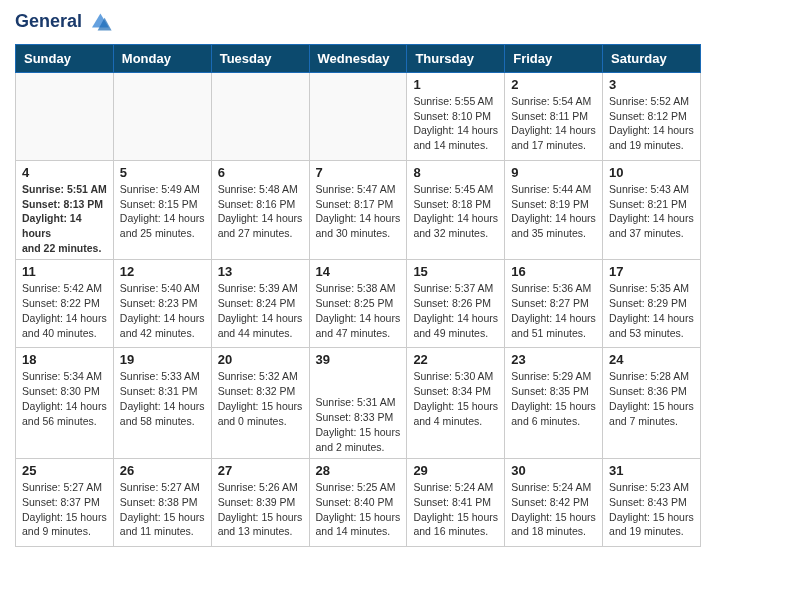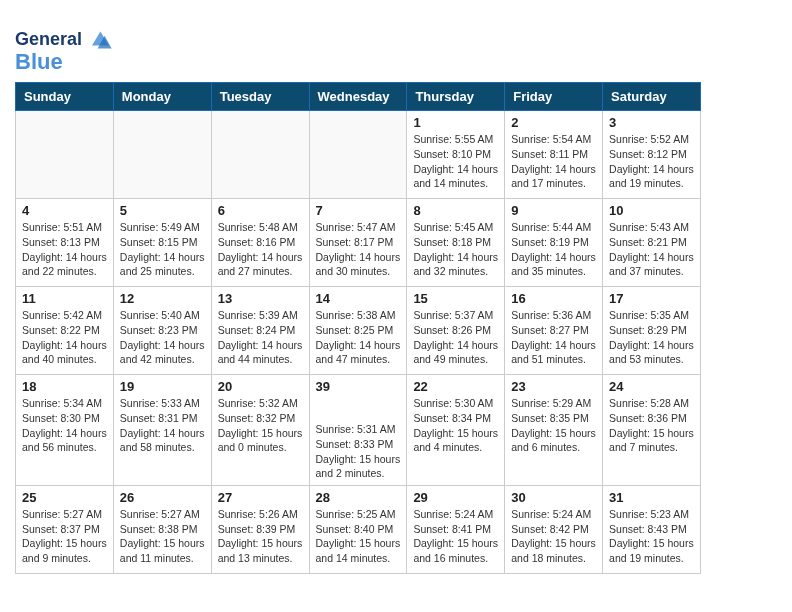--- a/index.html
+++ b/index.html
@@ -4,21 +4,21 @@
   <style>
     * { box-sizing: border-box; margin: 0; padding: 0; }
     body {
       font-family: Arial, sans-serif;
       background: #fff;
       width: 792px;
       min-height: 612px;
     }
     .page {
       width: 716px;
-      padding: 26px 15px 15px 15px;
+      padding: 8px 15px 15px 15px;
     }
     .header {
       display: flex;
       justify-content: space-between;
       align-items: flex-start;
       margin-bottom: 8px;
     }
     .logo {
       display: flex;
       align-items: center;
@@ -96,23 +96,20 @@
 <div class="page">
   <div class="header">
     <div class="logo">
       <div>
         <div style="display:flex;align-items:center;">
           <span class="logo-text">General</span>
           <svg class="logo-icon" viewBox="0 0 40 40" xmlns="http://www.w3.org/2000/svg">
             <polygon points="10,28 22,8 34,28" fill="#4a90d9" opacity="0.85"></polygon>
             <polygon points="18,32 28,14 38,32" fill="#1a6ab5" opacity="0.7"></polygon>
           </svg>
-        </div>
-        <div style="display:flex;align-items:center;margin-top:-4px;">
-          <span class="logo-text" style="color:#4a90d9;font-size:22px;">Blue</span>
         </div>
       </div>
     </div>
     <div class="title-block">
       <div class="main-title"></div>
       <div class="subtitle"></div>
     </div>
   </div>
 
   <table class="calendar">
@@ -151,21 +148,21 @@
             <span class="day-num">3</span>
             <div class="day-info" style="white-space: pre-line;">Sunrise: 5:52 AM
 Sunset: 8:12 PM
 Daylight: 14 hours
 and 19 minutes.</div>
           </td>
         </tr>
         <tr class="week-row">
           <td>
             <span class="day-num">4</span>
-            <div class="day-info" style="white-space: pre-line;">Sunrise: 5:51 AM
+            <div class="day-info" style="white-space: pre-line; font-weight: bold;">Sunrise: 5:51 AM
 Sunset: 8:13 PM
 Daylight: 14 hours
 and 22 minutes.</div>
           </td>
           <td>
             <span class="day-num">5</span>
             <div class="day-info" style="white-space: pre-line;">Sunrise: 5:49 AM
 Sunset: 8:15 PM
 Daylight: 14 hours
 and 25 minutes.</div>

